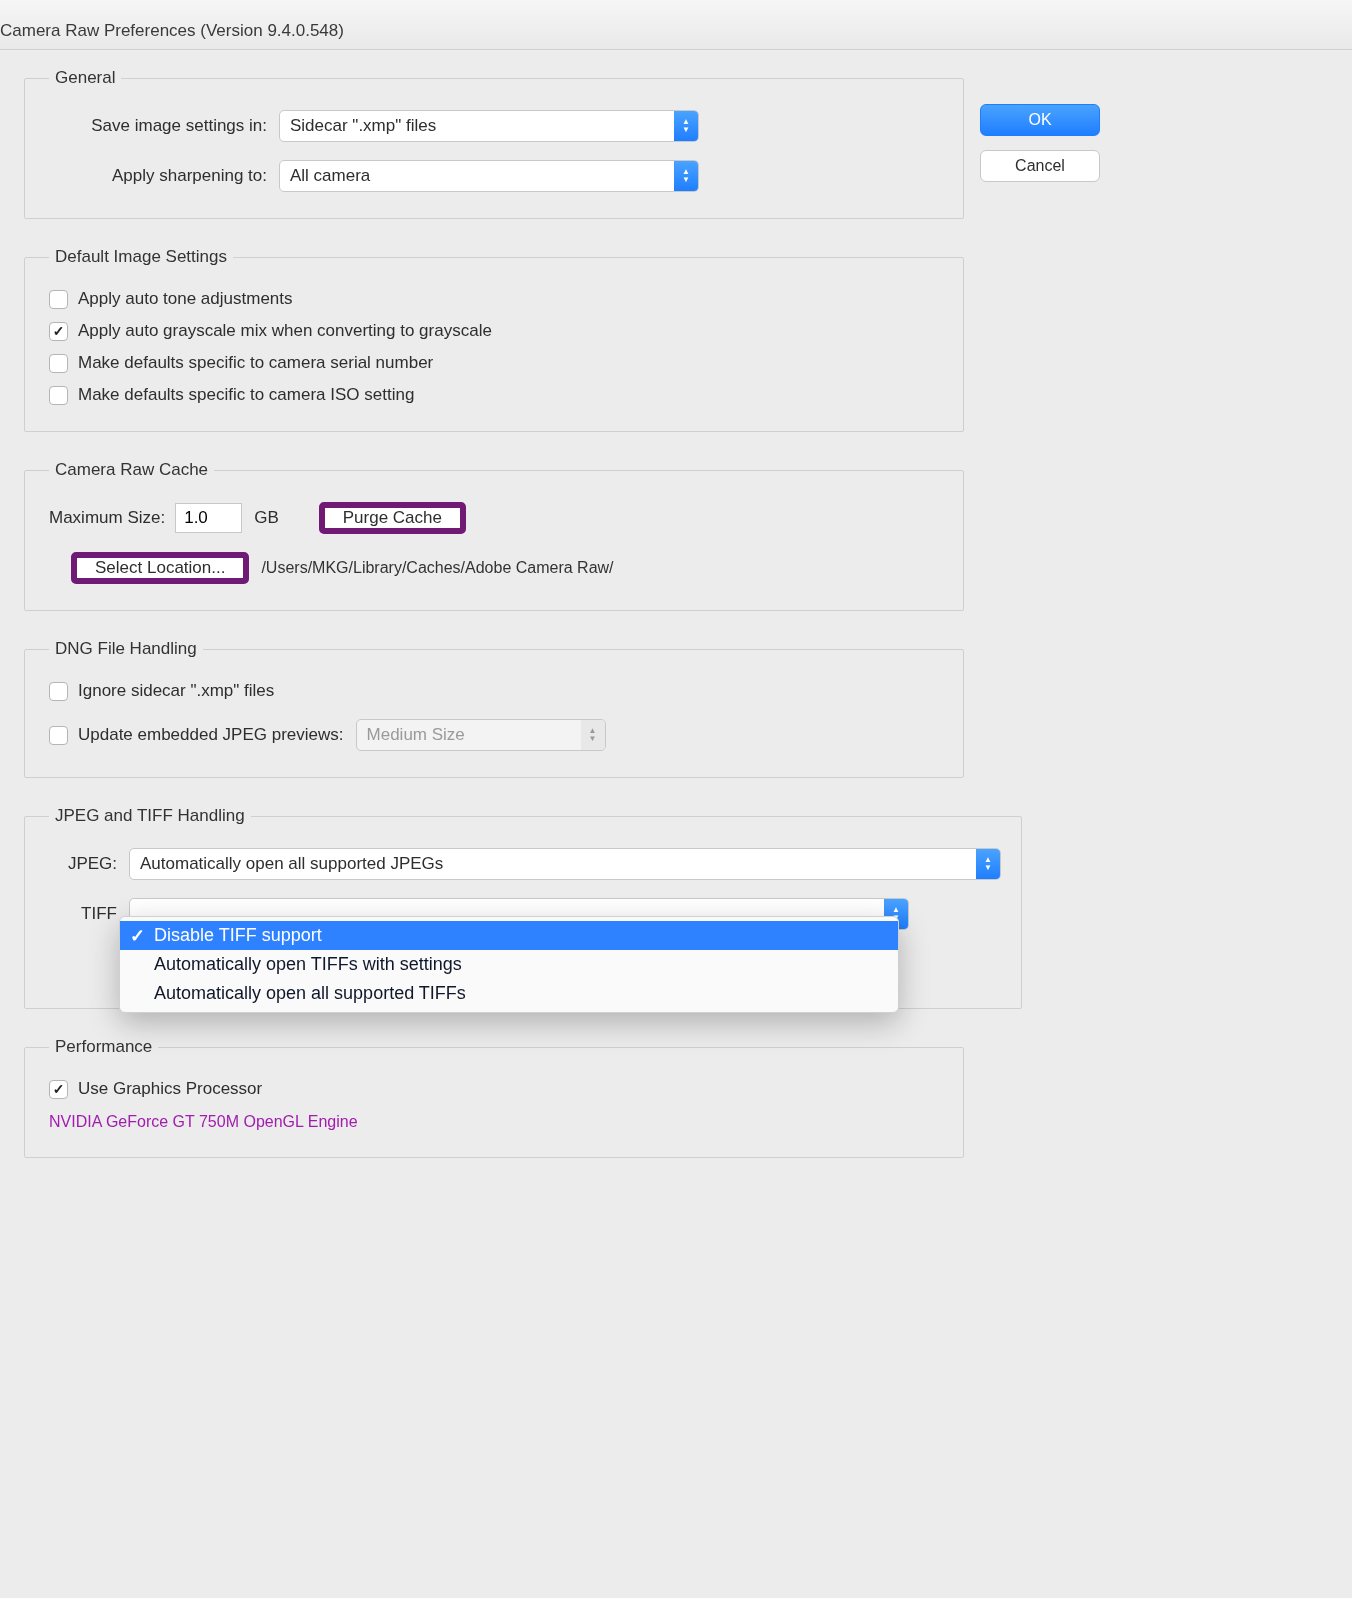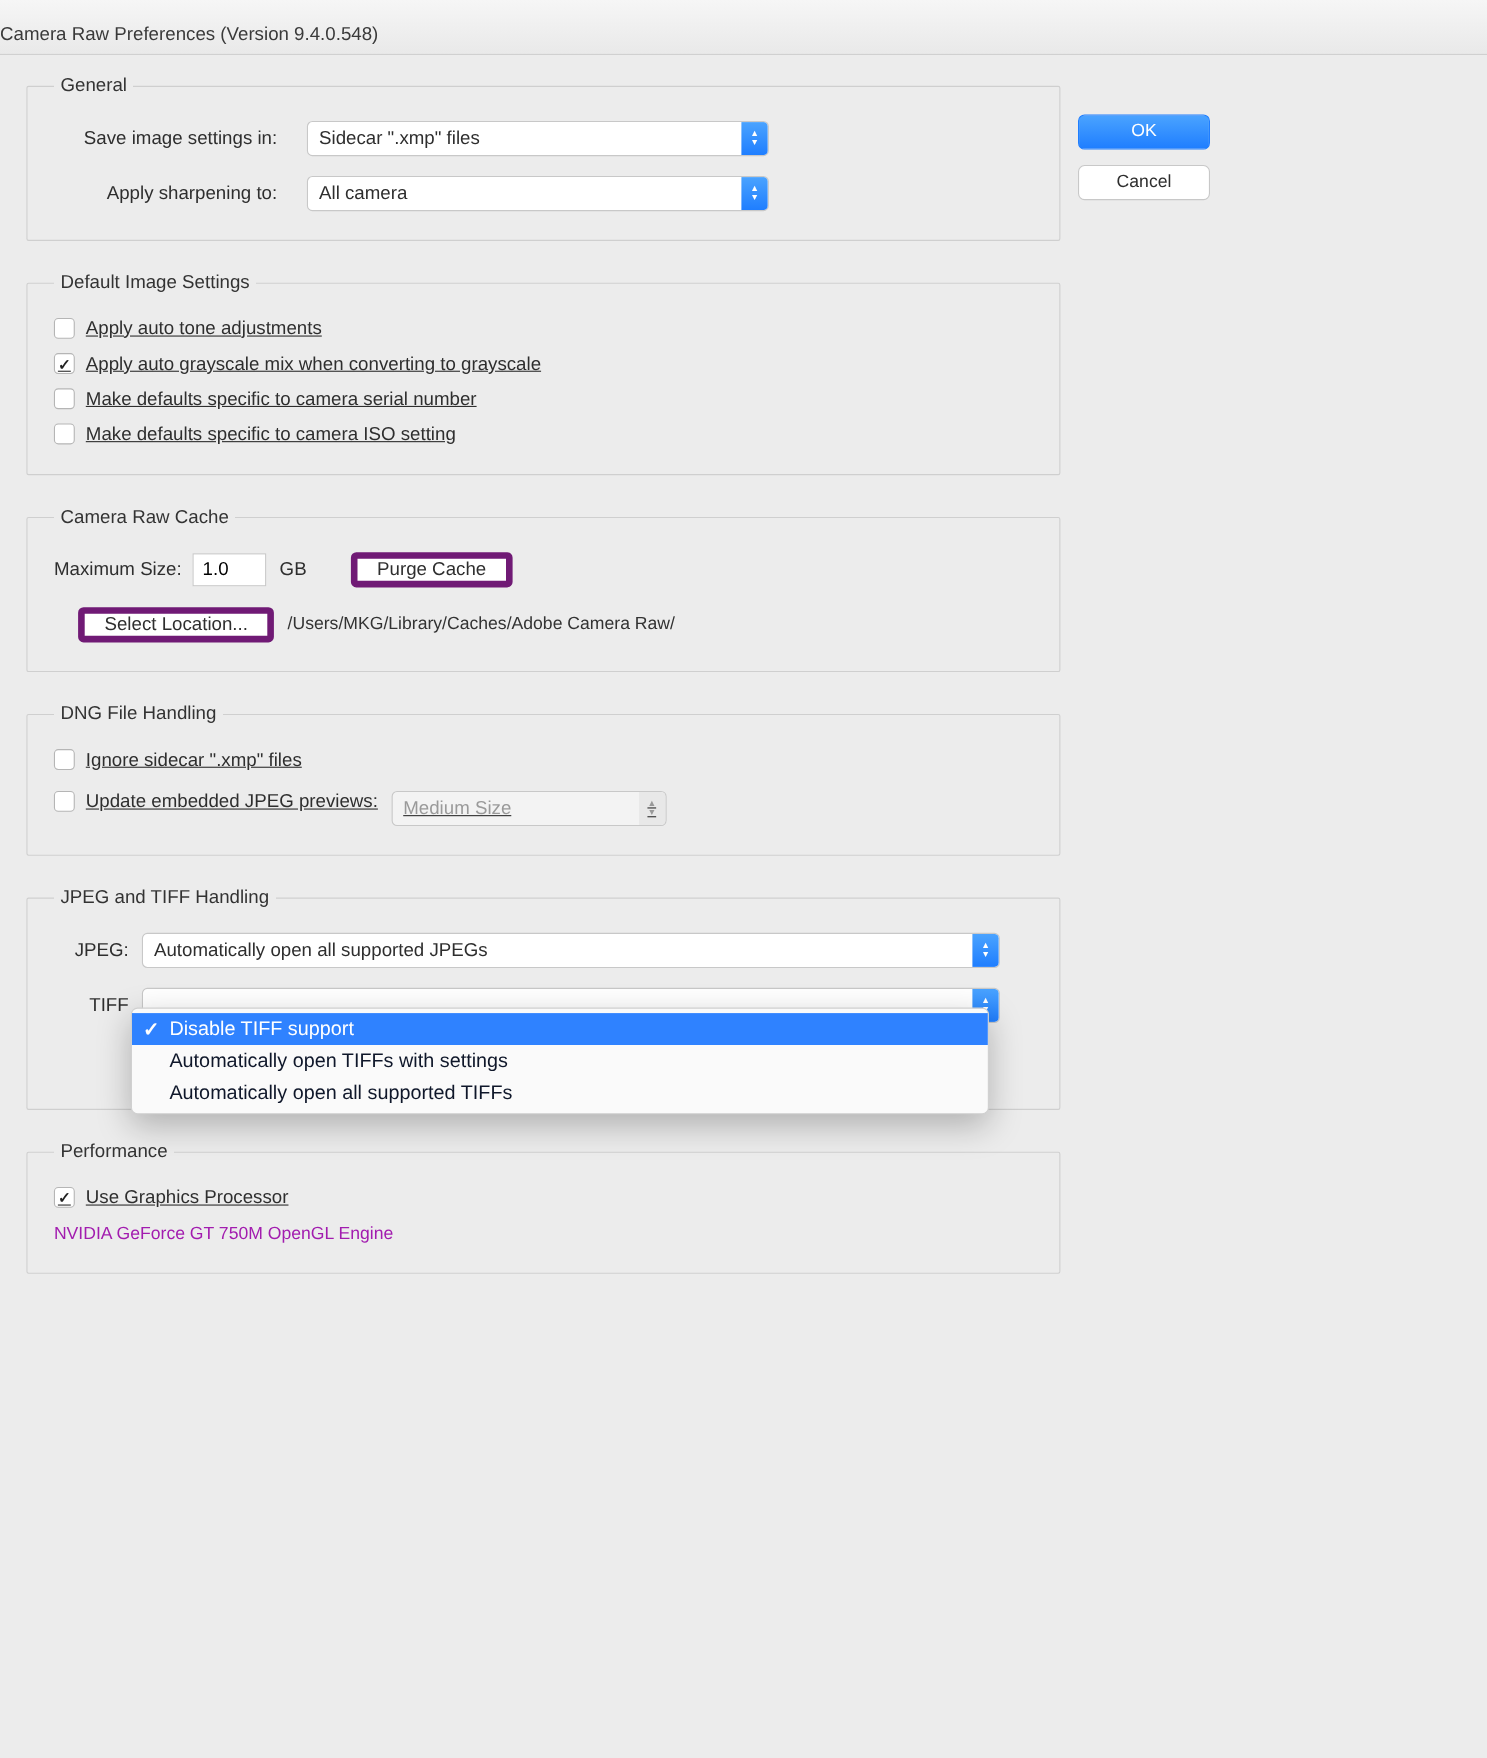--- a/index.html
+++ b/index.html
@@ -67,21 +67,21 @@
   }
   .row {
     display: flex;
     align-items: center;
     margin-bottom: 18px;
   }
   .row:last-child { margin-bottom: 0; }
   .label-right {
     width: 230px;
     text-align: right;
-    padding-right: 27px;
+    padding-right: 12px;
   }
   .select {
     position: relative;
     display: inline-flex;
     align-items: center;
     height: 32px;
     background: #fff;
     border: 1px solid #c8c8c8;
     border-radius: 5px;
     overflow: hidden;
@@ -108,22 +108,22 @@
     font-size: 8px;
     line-height: 8px;
   }
   .select.disabled .select-arrows {
     background: #e8e8e8;
     color: #999;
   }
   .select .select-arrows span { display:block; }
   .checkbox-row {
     display: flex;
+    align-items: center;
     margin-bottom: 12px;
-    text-decoration: underline;
   }
   .checkbox-row:last-child { margin-bottom: 0; }
   .chk {
     width: 19px;
     height: 19px;
     border: 1px solid #b5b5b5;
     border-radius: 4px;
     background: #fff;
     margin-right: 10px;
     display: inline-flex;
@@ -285,21 +285,21 @@
               <span>▼</span>
             </div>
         </div>
       </div>
     </fieldset>
 
     <fieldset class="group" style="position:relative; padding-bottom:60px;">
       <legend>JPEG and TIFF Handling</legend>
       <div class="row">
         <div style="width:80px; text-align:right; padding-right:12px">JPEG:</div>
-        <div class="select" style="width:780px">
+        <div class="select" style="width:872px">
           <div class="select-text">Automatically open all supported JPEGs</div>
           <div class="select-arrows">
               <span>▲</span>
               <span>▼</span>
             </div>
         </div>
       </div>
       <div class="row" style="position:relative">
         <div style="width:80px; text-align:right; padding-right:12px">TIFF</div>
         <div class="select" style="width:780px">

